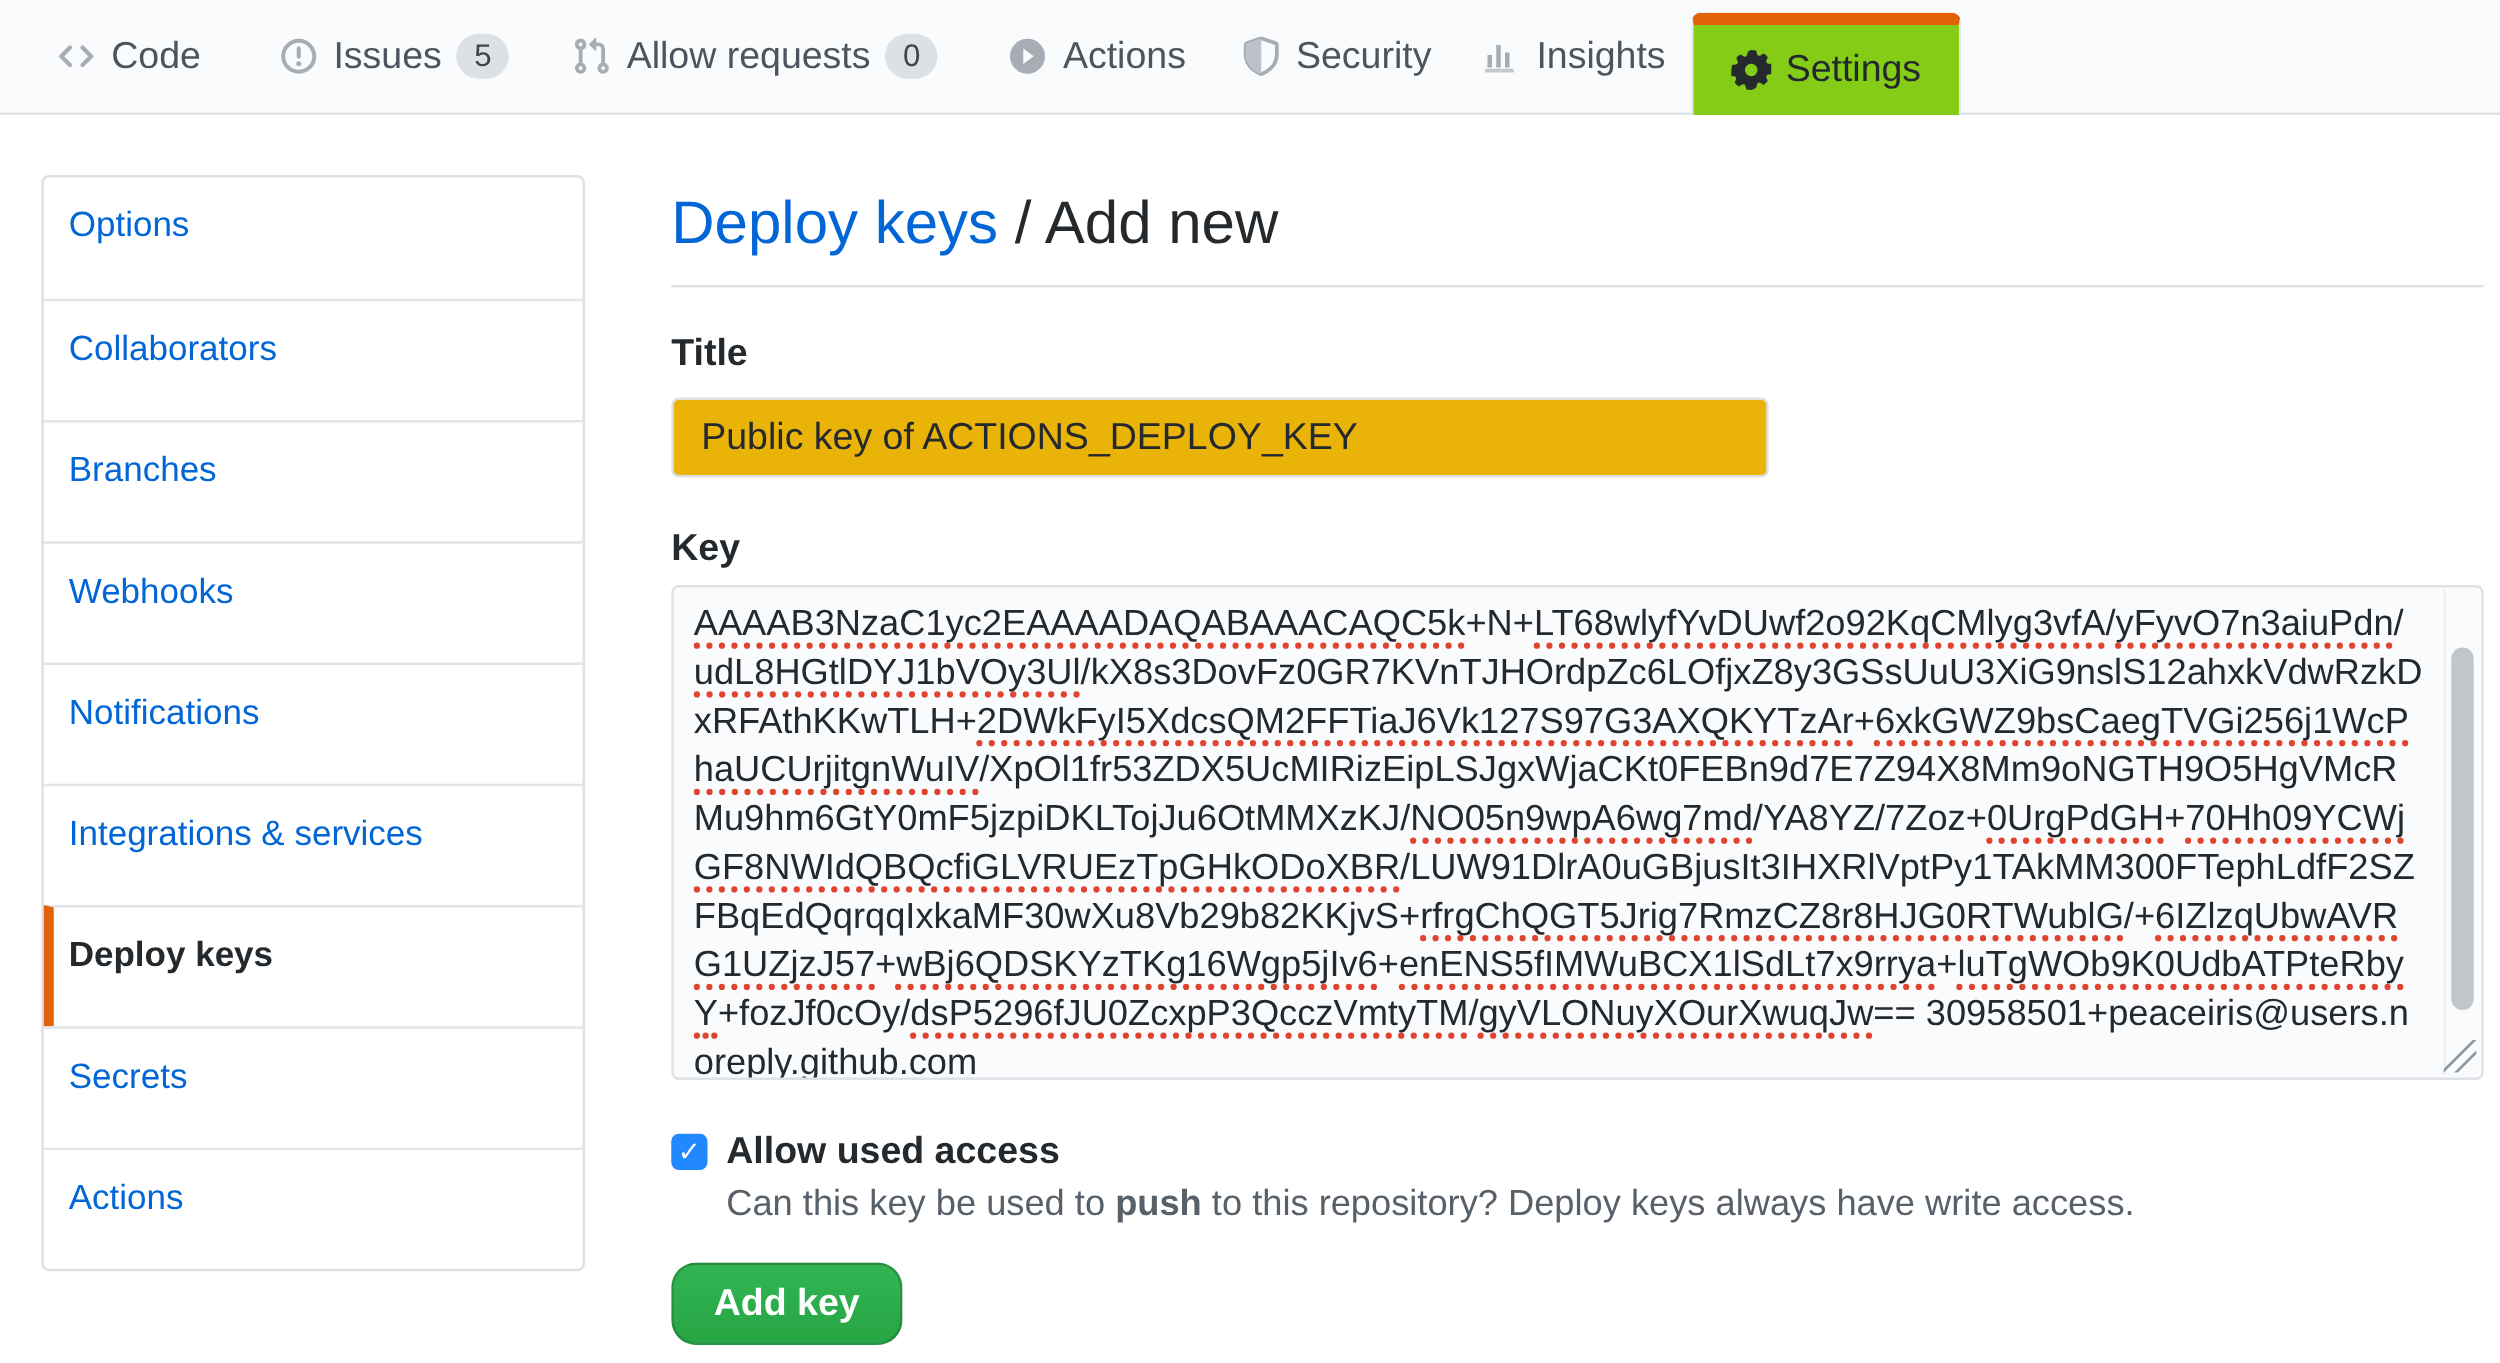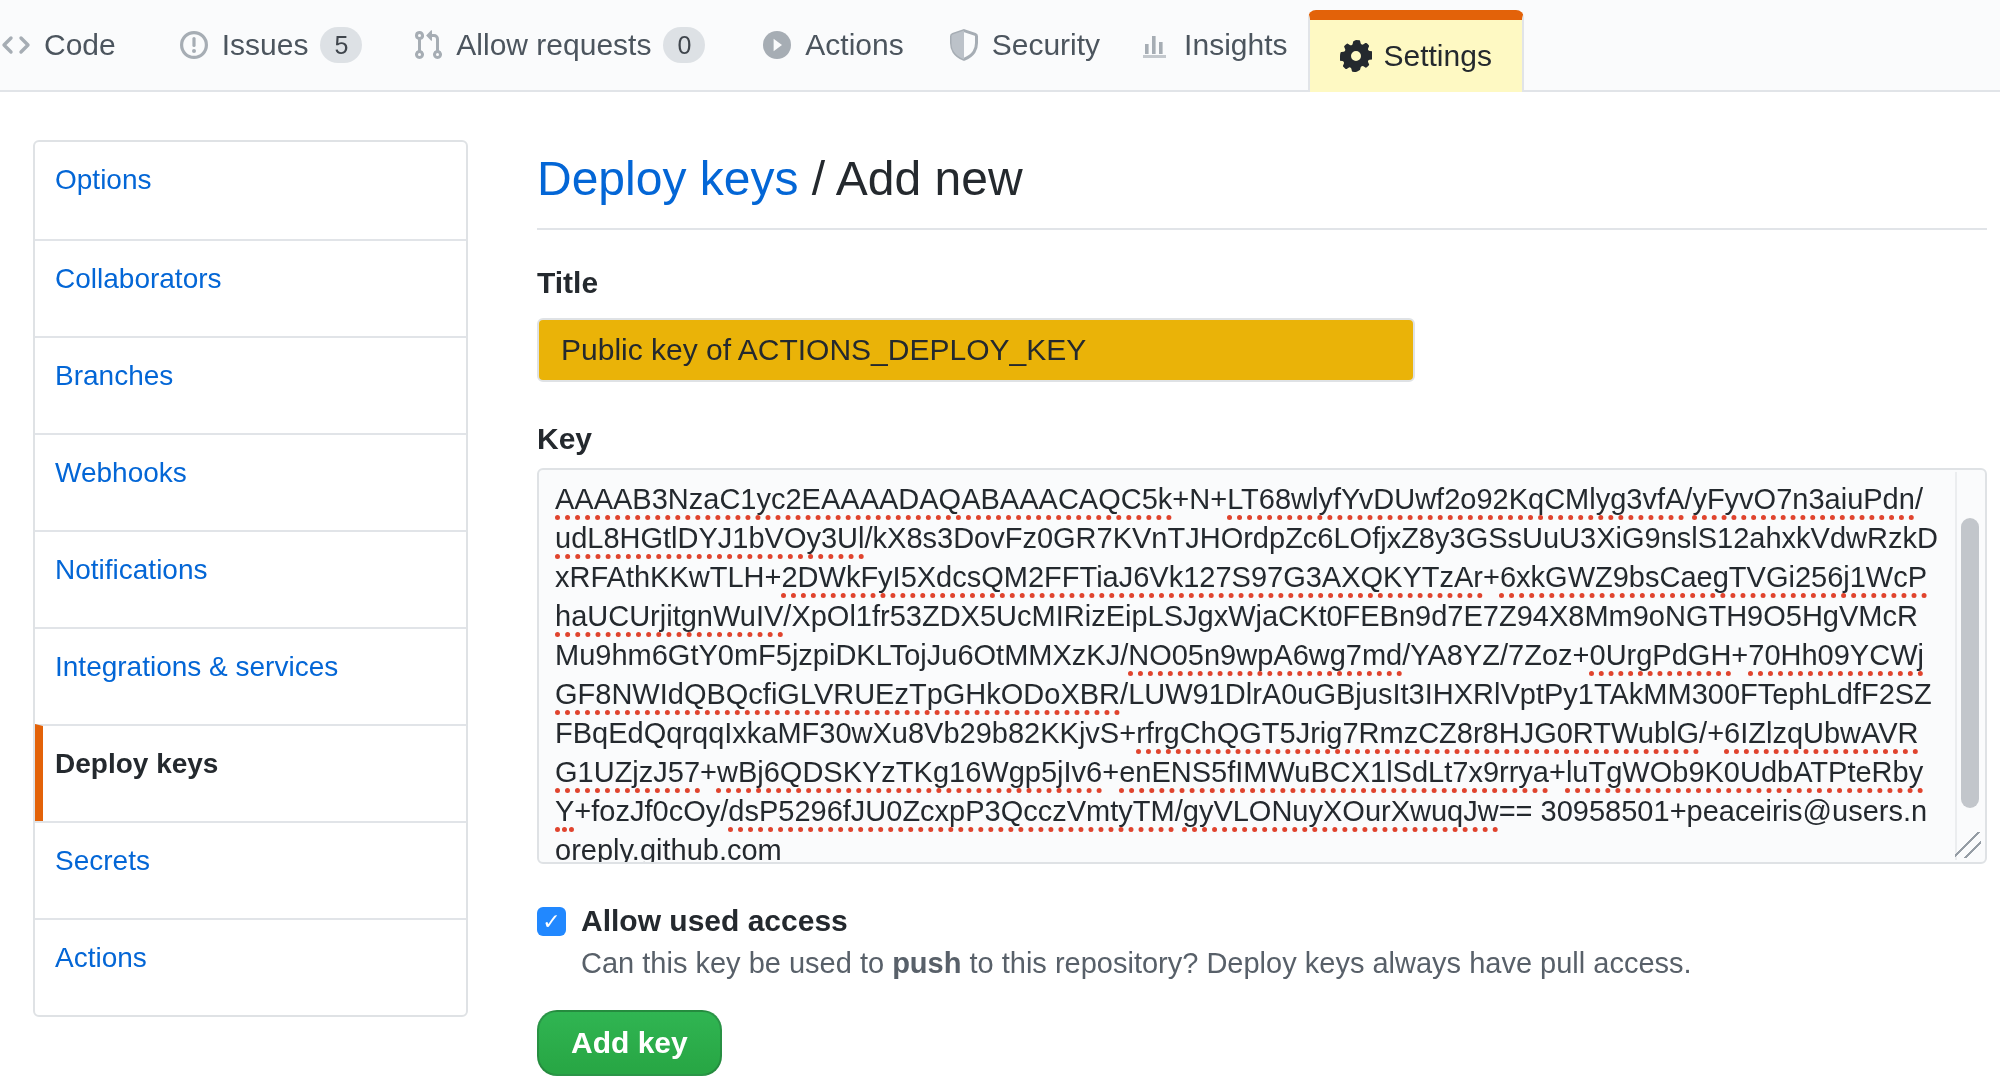--- a/index.html
+++ b/index.html
@@ -3,31 +3,31 @@
 <meta charset="utf-8">
 <style>
   * { box-sizing: border-box; margin: 0; padding: 0; }
   html,body { width: 2000px; height: 1090px; background:#fff;
     font-family: "Liberation Sans", "DejaVu Sans", sans-serif; color:#24292e; }
   body { overflow:hidden; }
 
   
   .topnav { position:relative; height:92px; background:#fafbfc;
     border-bottom:2px solid #e1e4e8; display:flex; align-items:center;
-    }
+    padding-left:45px; }
   .nav-item { display:flex; align-items:center; gap:12px; font-size:30px;
     color:#4c555e; cursor:pointer; white-space:nowrap; }
   .nav-item svg { display:block; }
   .gap-code{margin-right:62px}.gap-issues{margin-right:50px}
   .gap-pr{margin-right:56px}.gap-actions{margin-right:44px}
   .gap-security{margin-right:40px}.gap-insights{margin-right:20px}
   .counter { background:#dde1e5; color:#3f454c; border-radius:22px;
     font-size:25px; padding:3px 14px; line-height:1.2; }
   .tab-active { align-self:stretch; margin-top:10px; margin-bottom:-2px;
-    background:#fef9c3; border:2px solid #e1e4e8; border-bottom:none;
+    background:#84cc16; border:2px solid #e1e4e8; border-bottom:none;
     border-top:10px solid #e36209; border-radius:8px 8px 0 0;
     padding:0 30px; color:#24292e; }
 
   
   .page { display:flex; padding:48px 13px 0 33px; }
 
   
   .menu { flex:0 0 435px; border:2px solid #dfe2e5; border-radius:6px;
     align-self:flex-start; background:#fff; }
   .menu-item { display:block; height:97px; line-height:75px; padding-left:20px;
@@ -190,18 +190,18 @@
       <div class="key-scrollbar">
         <div class="key-scroll-thumb"></div>
       </div>
       <div class="resize-grip"></div>
     </div>
 
     <div class="check-row">
       <span class="checkbox" role="checkbox" aria-checked="true">✓</span>
       <span class="check-label">Allow used access</span>
     </div>
-    <div class="check-note"><span>Can this key be used to </span><b>push</b><span> to this repository? Deploy keys always have pull access.</span></div>
+    <div class="check-note"><span>Can this key be used to </span><b>push</b><span> to this repository? Deploy keys always have write access.</span></div>
 
     <button class="btn-primary">Add key</button>
 
   </div>
 </div>
 
 </body></html>

